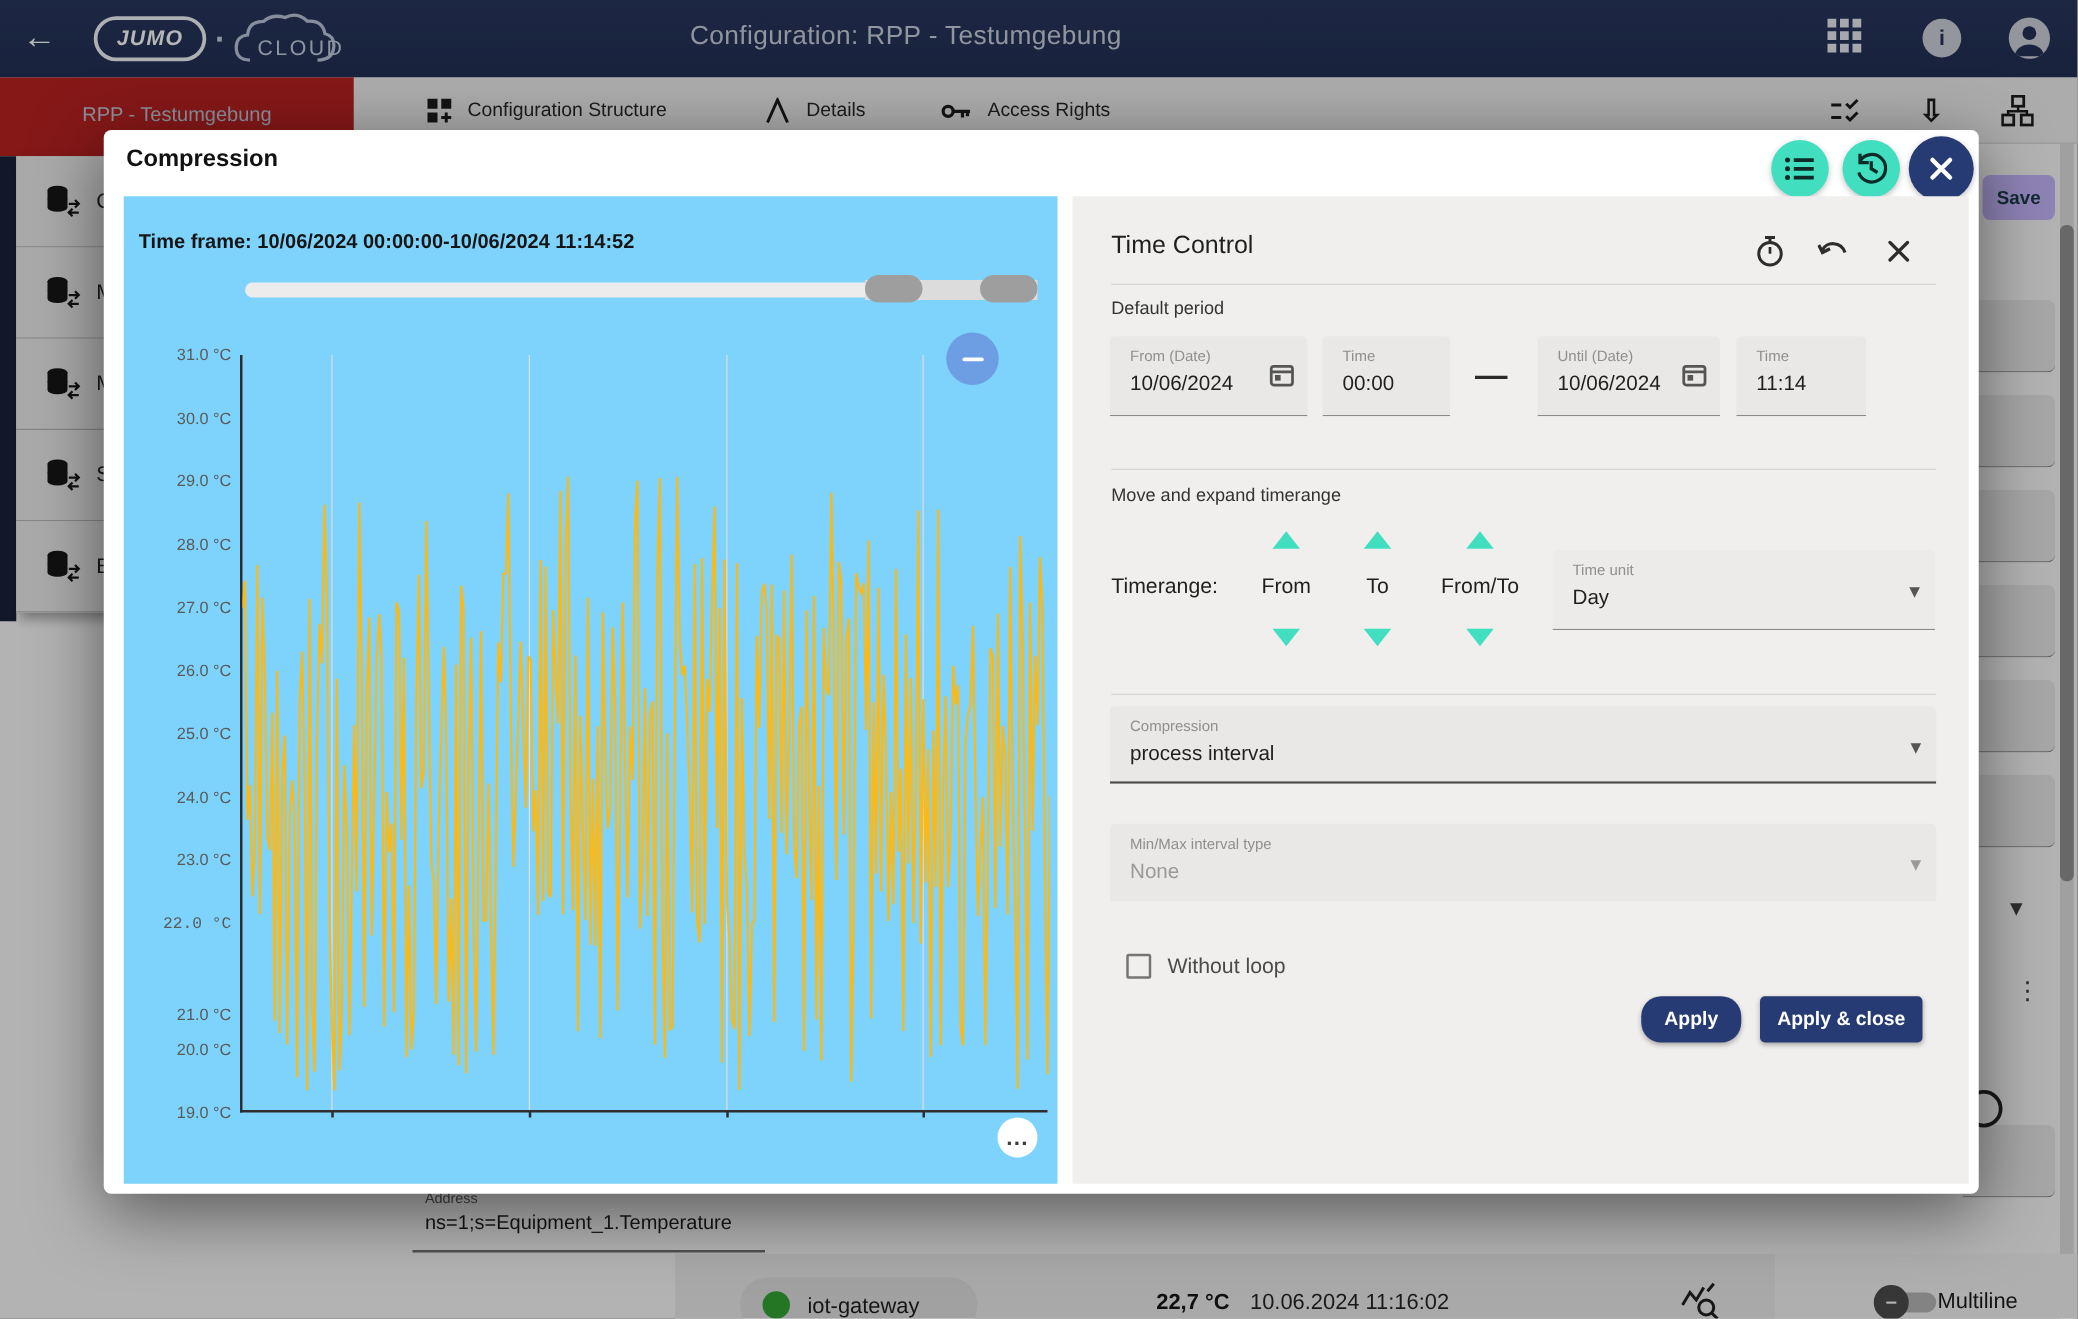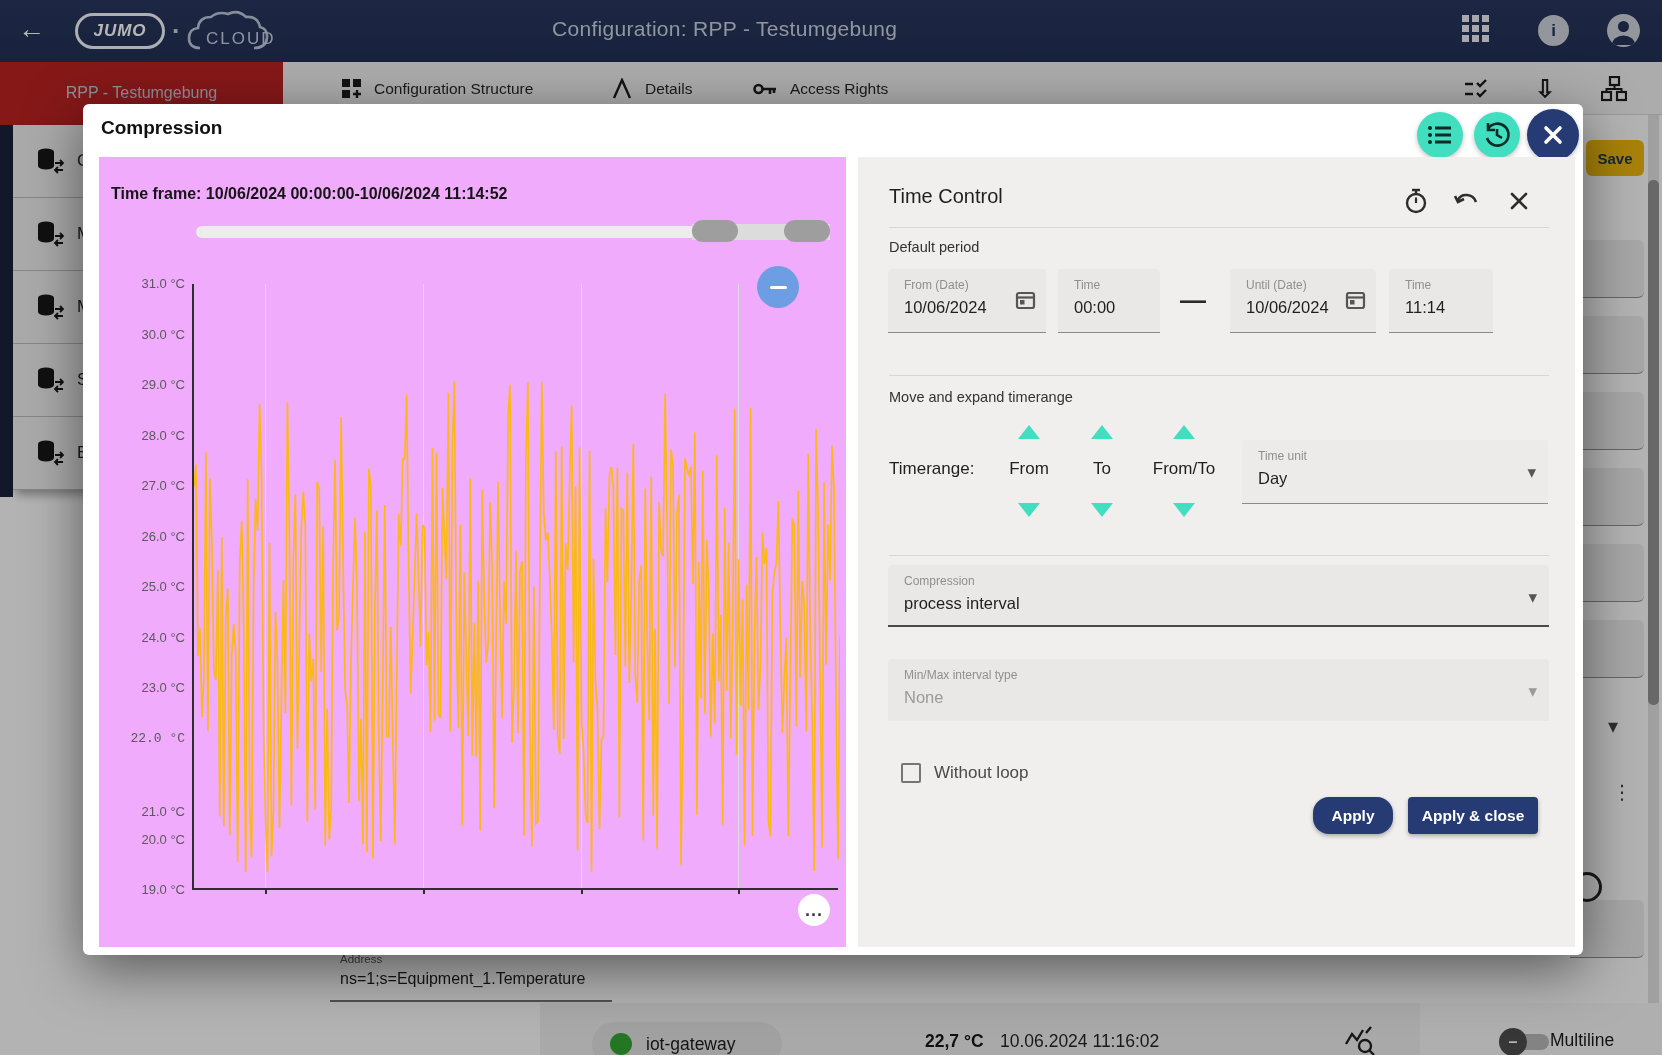--- a/index.html
+++ b/index.html
@@ -34,21 +34,21 @@
   .side-header { position:absolute; left:0; top:62px; width:283px; height:63px; background:#b91c1c;
                  display:flex; align-items:flex-start; justify-content:center; }
   .side-header span { margin-top:22px; font-size:16px; color:#c2c9da; }
   .side-strip { position:absolute; left:0; top:125px; width:13px; height:372px; background:#141c36; }
   .side-list { position:absolute; left:13px; top:125px; width:270px; box-shadow:3px 5px 9px rgba(0,0,0,.35); }
   .side-item { position:relative; height:73px; background:#ededed; border-bottom:1px solid #b9b9b9;
                display:flex; align-items:center; cursor:pointer; }
   .side-item svg { margin-left:22px; }
   .side-item .ltr { margin-left:12px; font-size:17px; color:#1c1c1c; }
 
-  .save-btn { position:absolute; left:1586px; top:140px; width:58px; height:36px; background:#eab308;
+  .save-btn { position:absolute; left:1586px; top:140px; width:58px; height:36px; background:#c4b5fd;
               border-radius:6px; display:flex; align-items:center; justify-content:center;
               font-size:15px; font-weight:600; color:#143441; cursor:pointer; }
 
   .bg-box { position:absolute; left:1570px; width:74px; height:58px; background:#e9e9e9;
             border-radius:0 6px 6px 0; border-bottom:1px solid #8b8b8b; }
   .bg-chevron { position:absolute; left:1608px; top:714px; color:#3c3c3c; font-size:20px; }
   .bg-dots { position:absolute; left:1612px; top:780px; color:#3c3c3c; font-size:20px; letter-spacing:1px; }
   .bg-halfclock { position:absolute; left:1572px; top:872px; width:30px; height:30px; border-radius:50%;
                   border:3px solid #1d1d1d; }
   .scrollbar { position:absolute; left:1648px; top:115px; width:11px; height:940px; background:#dedede; }
@@ -80,21 +80,21 @@
   
   .modal { position:absolute; left:83px; top:104px; width:1500px; height:851px; background:#fff;
            border-radius:6px; box-shadow:0 14px 55px rgba(0,0,0,.5); z-index:10; }
   .modal-title { position:absolute; left:18px; top:13px; font-size:19px; font-weight:700; color:#111; }
   .circle-btn { position:absolute; border-radius:50%; display:flex; align-items:center; justify-content:center;
                 cursor:pointer; box-shadow:0 2px 5px rgba(0,0,0,.25); }
   .cb-teal { background:var(--teal,#41dfc0); width:46px; height:46px; top:8px; }
   .cb-navy { background:var(--navy,#253b72); width:52px; height:52px; top:5px; }
 
   
-  .chart-card { position:absolute; left:16px; top:53px; width:747px; height:790px; background:#f0abfc; }
+  .chart-card { position:absolute; left:16px; top:53px; width:747px; height:790px; background:#7dd3fc; }
   .timeframe { position:absolute; left:12px; top:28px; font-size:16px; font-weight:600; color:#151515; }
   .sl-track { position:absolute; left:97px; top:69px; width:634px; height:12px; border-radius:6px; background:#ececec; }
   .sl-range { position:absolute; left:593px; top:67px; width:138px; height:16px; background:#dcdcdc; }
   .sl-handle { position:absolute; top:63px; width:46px; height:22px; border-radius:11px; background:#9e9e9e; cursor:grab; }
   .ylabels { position:absolute; left:0; top:127px; width:86px; height:620px; }
   .ylabel { position:absolute; right:0; font-size:13px; color:#5a5a5a; white-space:nowrap; }
   .plot { position:absolute; left:93px; top:127px; width:646px; height:606px;
           border-left:2px solid #2e2e2e; border-bottom:2px solid #2e2e2e; }
   .gridline { position:absolute; top:0; width:1px; height:100%; background:#dcdcdc; }
   .xtickmark { position:absolute; top:100%; width:2px; height:6px; background:#2e2e2e; }

